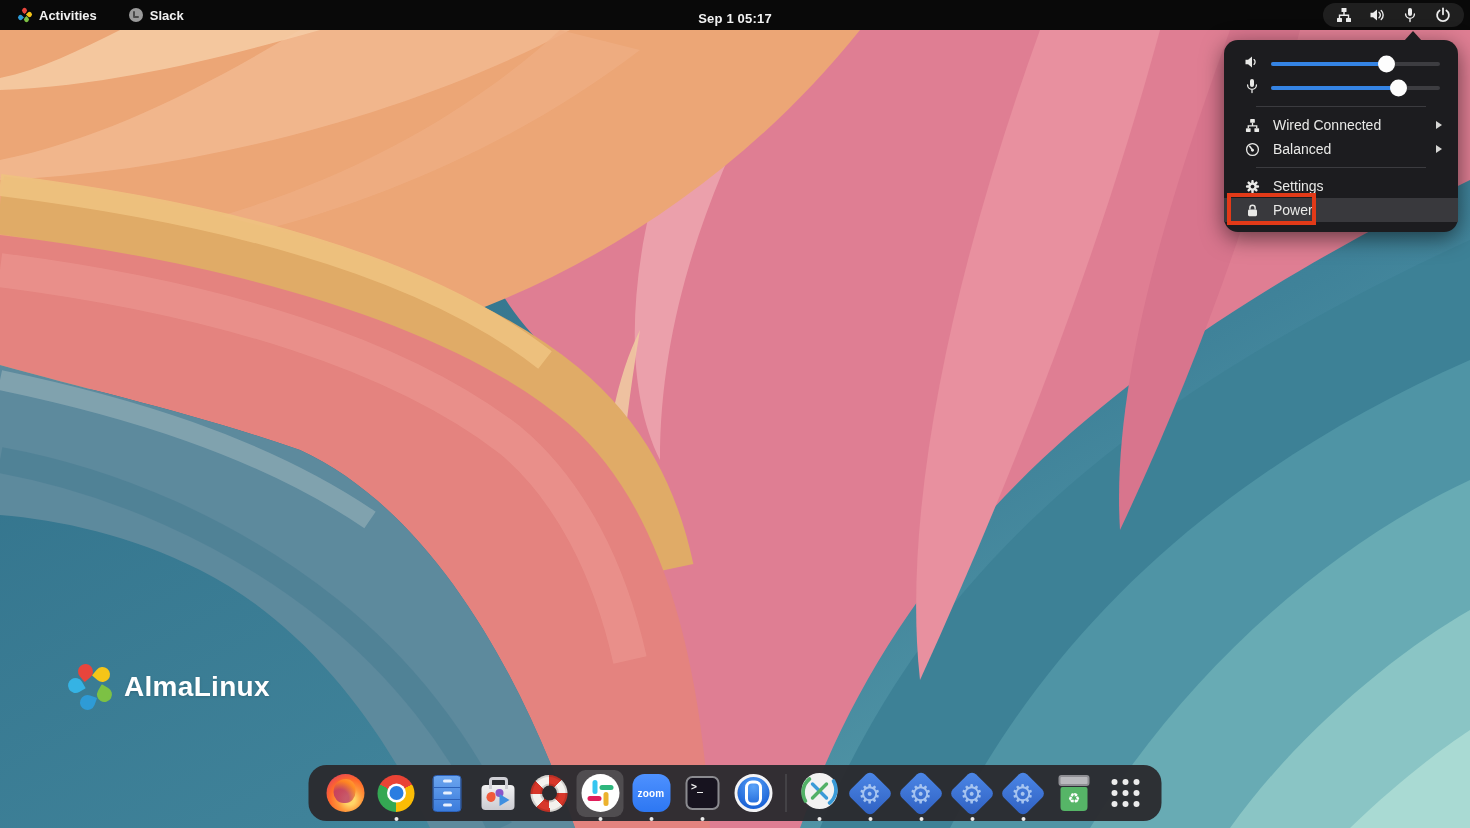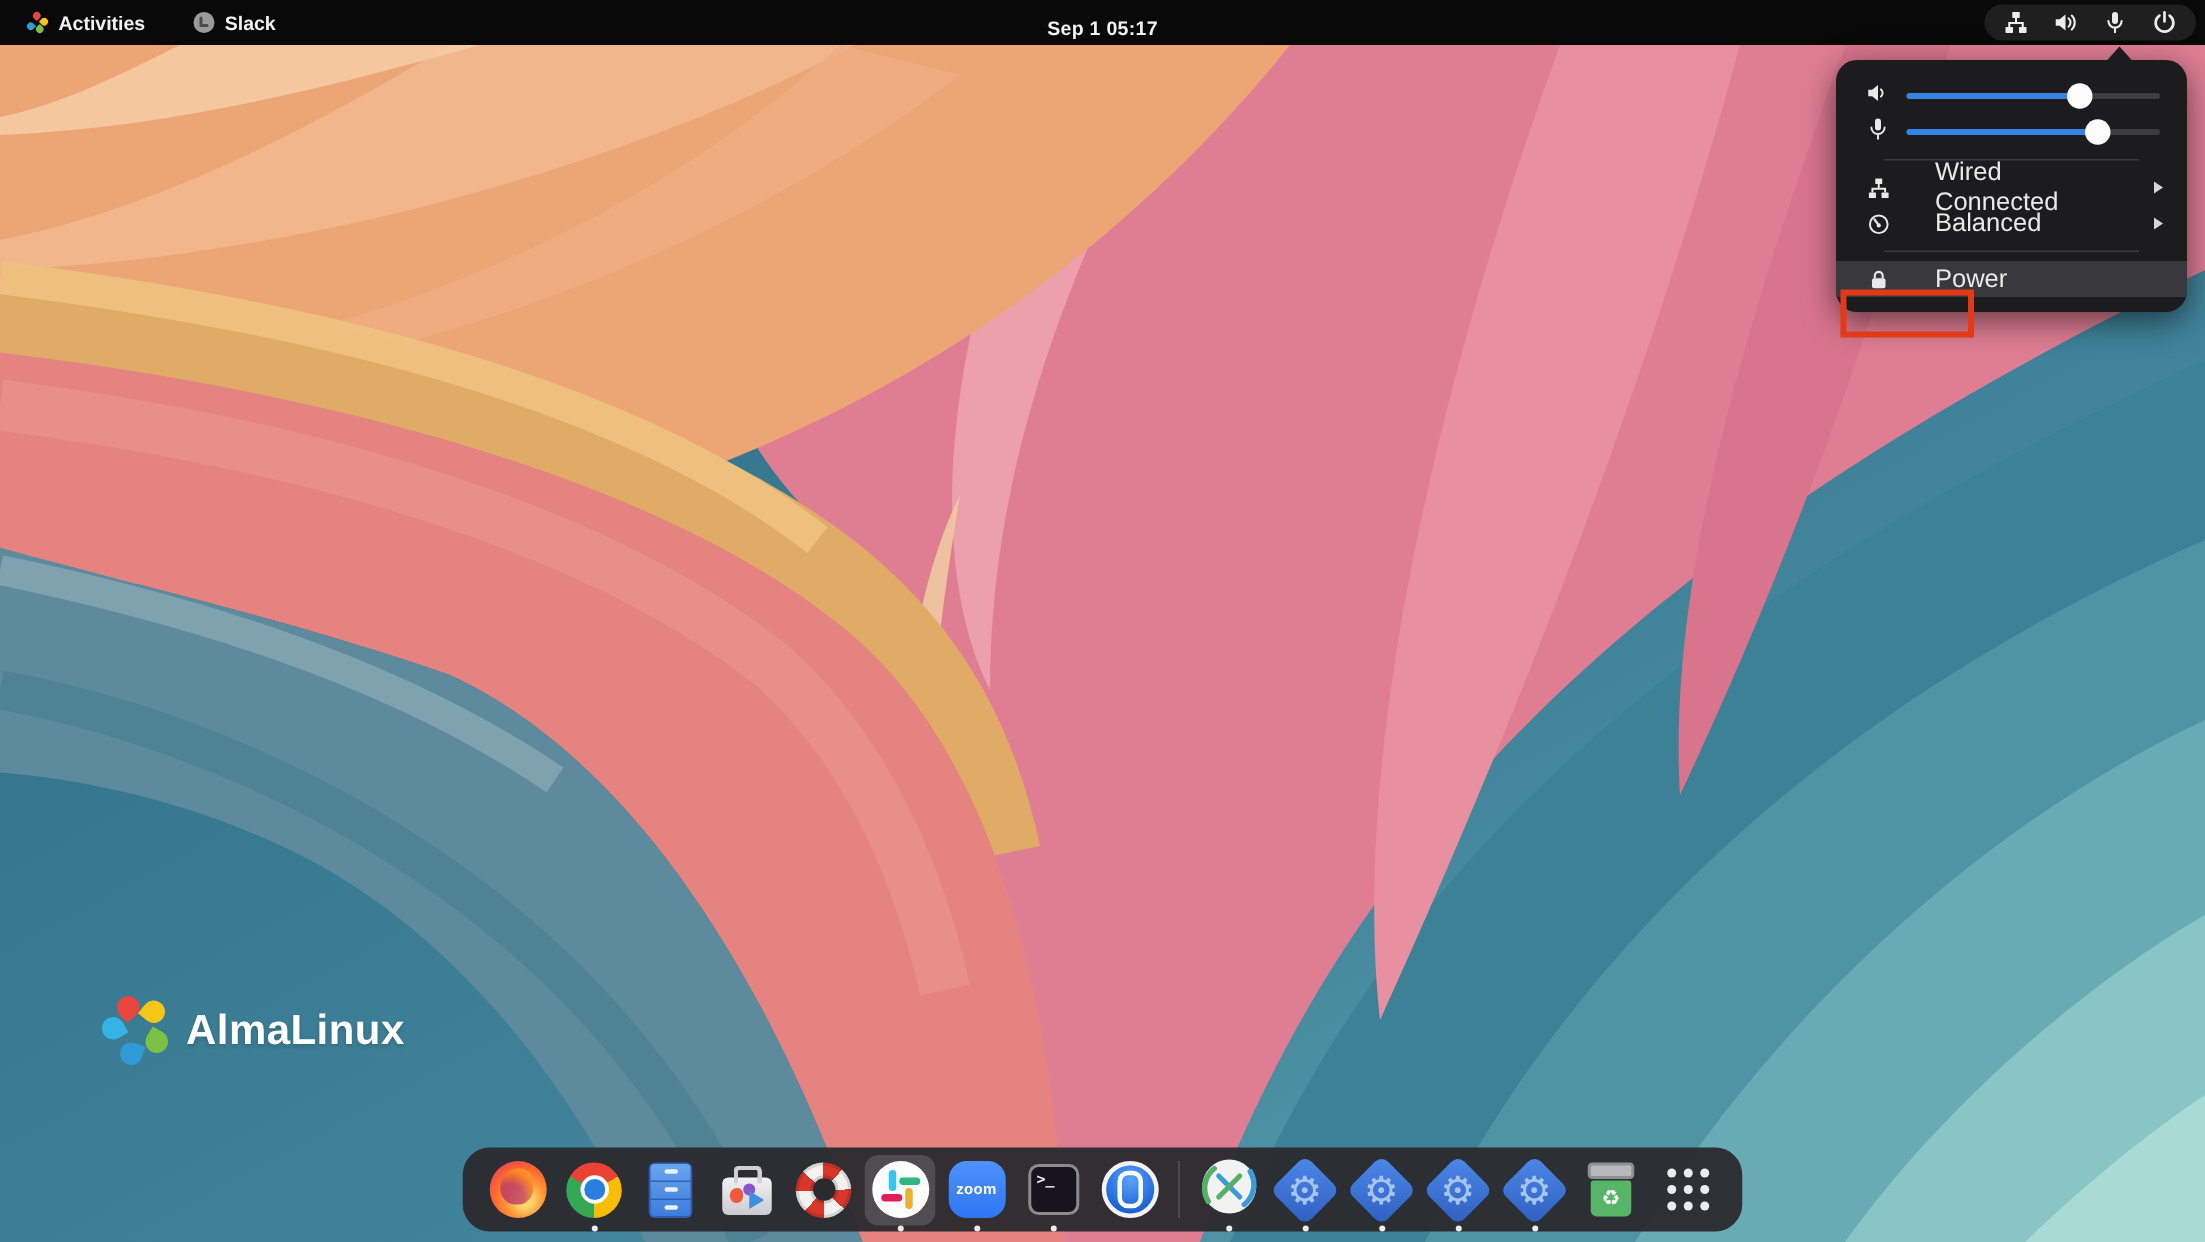--- a/index.html
+++ b/index.html
@@ -37,22 +37,22 @@
     box-shadow:0 6px 22px rgba(0,0,0,.55); }
   .sysmenu::before { content:""; position:absolute; top:-9px; right:36px; width:0; height:0;
     border-left:9px solid transparent; border-right:9px solid transparent;
     border-bottom:10px solid #1c1c1f; }
   .slider-row { display:flex; align-items:center; gap:11px; height:24px; padding:0 18px 0 20px; }
   .slider-track { position:relative; flex:1; height:4px; background:#3d3d41; border-radius:2px; }
   .slider-fill { position:absolute; left:0; top:0; height:4px; background:#3584e4; border-radius:2px; }
   .slider-knob { position:absolute; right:-9px; top:50%; transform:translateY(-50%);
     width:17px; height:17px; background:#fdfdfd; border-radius:50%; }
   .menu-sep { height:1px; background:#3b3b3f; margin:6px 32px; }
-  .menu-item { position:relative; display:flex; align-items:center; gap:30px; height:24px;
-    padding:0 16px 0 20px; font-size:17px; }
+  .menu-item { position:relative; display:flex; align-items:center; gap:13px; height:24px;
+    padding:0 16px 0 20px; font-size:14px; }
   .menu-item .mi-icon { width:16px; height:16px; flex:0 0 16px; display:flex; align-items:center; justify-content:center; }
   .menu-item.highlighted { background:#39393d; }
   .chevron { margin-left:auto; width:0; height:0; border-left:6px solid #d6d6d4;
     border-top:4px solid transparent; border-bottom:4px solid transparent; }
   .annotation-box { position:absolute; left:3px; top:153px; width:89px; height:32px;
     border:4px solid #e23a18; z-index:60; }
 
   
   .dock { position:absolute; left:50%; bottom:7px; transform:translateX(-50%); height:56px;
     background:rgba(43,43,47,.96); border-radius:18px; display:flex; align-items:center;
@@ -266,20 +266,35 @@
           <path d="M8 8.6 L5 4.6" stroke="#e9e9e7" stroke-width="1.6" stroke-linecap="round"></path>
           <circle cx="8" cy="8.8" r="1.5" fill="#e9e9e7"></circle>
         </svg>
       </span>
       <span>Balanced</span>
       <span class="chevron"></span>
     </div>
 
     <div class="menu-sep"></div>
 
+    <div class="menu-item">
+      <span class="mi-icon">
+        <svg width="15" height="15" viewBox="0 0 16 16">
+          <g fill="#e9e9e7">
+            <rect x="6.7" y="1" width="2.6" height="14" rx="1"></rect>
+            <rect x="1" y="6.7" width="14" height="2.6" rx="1"></rect>
+            <rect x="6.7" y="1" width="2.6" height="14" rx="1" transform="rotate(45 8 8)"></rect>
+            <rect x="6.7" y="1" width="2.6" height="14" rx="1" transform="rotate(-45 8 8)"></rect>
+            <circle cx="8" cy="8" r="4.4"></circle>
+          </g>
+          <circle cx="8" cy="8" r="2" fill="#1c1c1f"></circle>
+        </svg>
+      </span>
+      <span>Settings</span>
+    </div>
     <div class="menu-item highlighted">
       <span class="mi-icon">
         <svg width="15" height="15" viewBox="0 0 16 16">
           <path d="M5.2 7 V5.2 a2.8 2.8 0 0 1 5.6 0 V7" fill="none" stroke="#e9e9e7" stroke-width="1.5"></path>
           <rect x="3.2" y="7" width="9.6" height="7" rx="1.4" fill="#e9e9e7"></rect>
         </svg>
       </span>
       <span>Power</span>
     </div>
 

